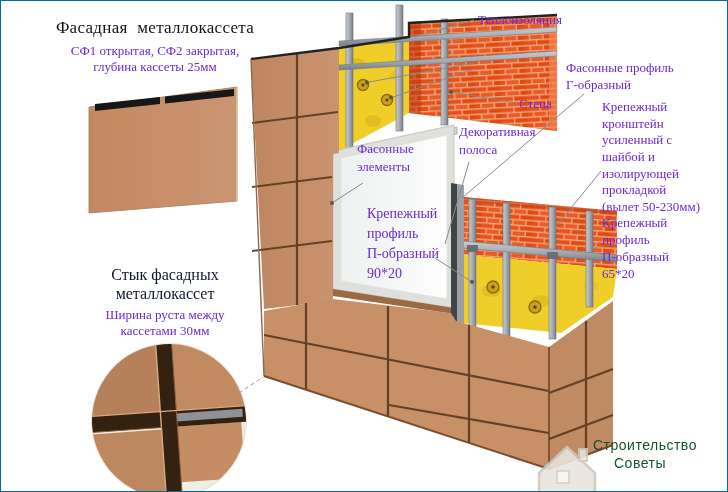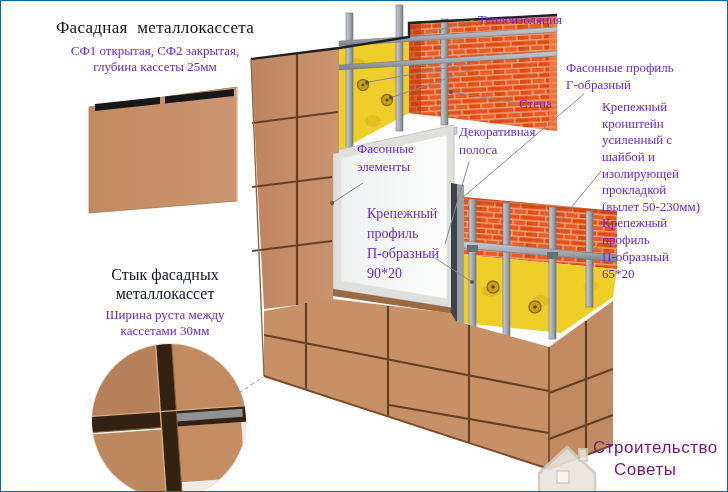--- a/index.html
+++ b/index.html
@@ -23,23 +23,23 @@
   .l-insulation{left:477px;top:11px;}
   .l-anchor{left:477px;top:32px;line-height:1.35;}
   .l-wall{left:518px;top:95px;}
   .l-profile-g{left:565px;top:59px;line-height:1.3;}
   .l-bracket{left:601px;top:98px;width:125px;line-height:1.28;}
   .l-profile-p65{left:601px;top:214px;width:120px;line-height:1.3;}
   .l-decorative{left:458px;top:122px;line-height:1.35;}
   .l-shaped{left:356px;top:139px;width:74px;line-height:1.4;}
   .l-profile-p90{left:366px;top:203px;font-size:14px;line-height:1.42;}
   .watermark{
-    position:absolute;left:592px;top:436px;color:#701a75;
+    position:absolute;left:592px;top:436px;color:#14532d;
     font-family:"Liberation Sans","DejaVu Sans",sans-serif;
-    font-size:17px;line-height:1.28;letter-spacing:.5px;
+    font-size:14px;line-height:1.28;letter-spacing:.5px;
   }
   .watermark .wm2{display:block;margin-left:21px;}
 </style>
 </head>
 <body>
 
 <div class="canvas">
 
   <svg class="gfx" viewBox="0 0 728 492">
     <defs>

